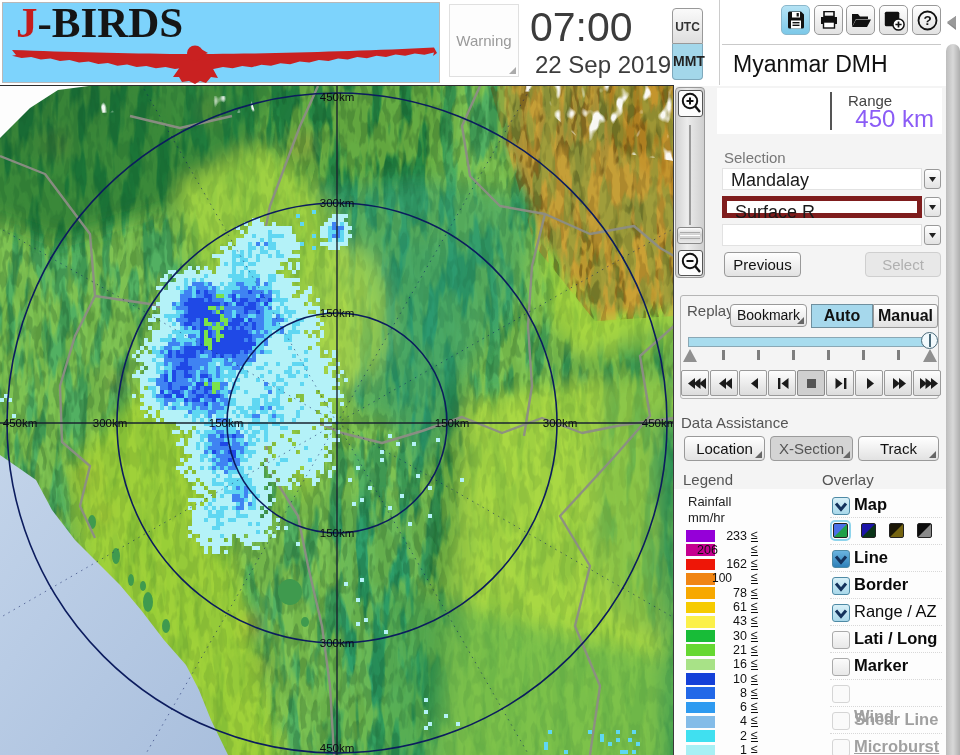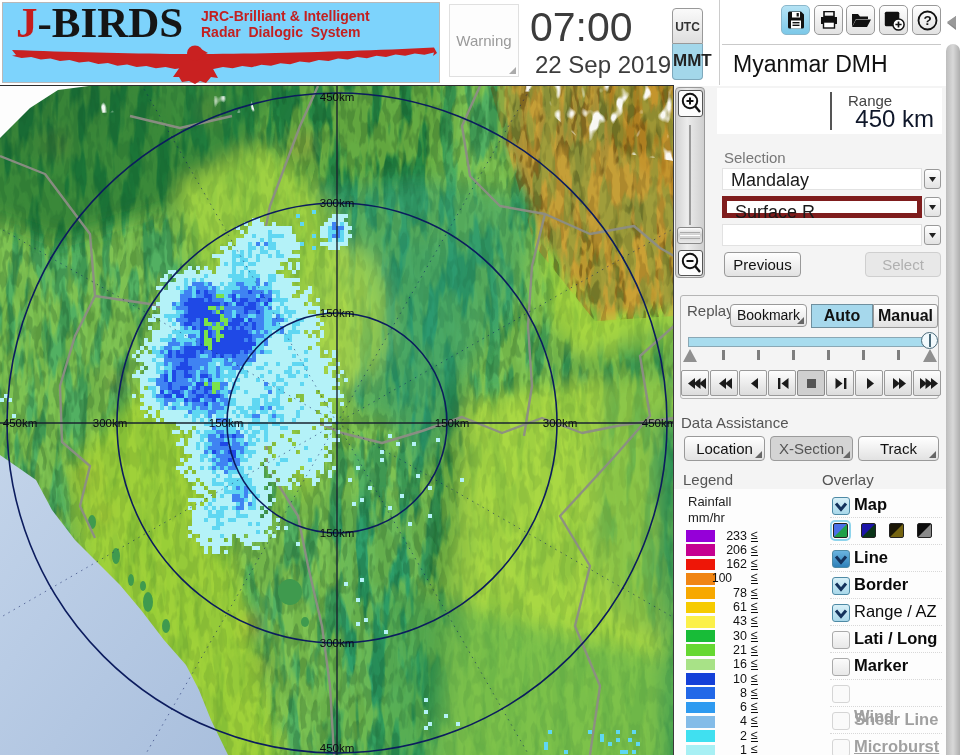--- a/index.html
+++ b/index.html
@@ -6,36 +6,35 @@
 .abs { position:absolute; }
 .btn { background:linear-gradient(#ffffff,#e2e2e2); border:1px solid #999;
   border-radius:4px; }
 .ctri { position:absolute; right:2px; bottom:2px; width:0; height:0;
   border-left:7px solid transparent; border-bottom:7px solid #666; }
 </style></head><body>
 
 <div class="abs" style="left:0;top:0;width:960px;height:86px;background:#fff;"></div>
 <div class="abs" style="left:2px;top:2px;width:438px;height:81px;background:#7dd3fc;border:1px solid #b8b8b8;">
  <span class="abs" style="left:13px;top:-5px;font-family:'Liberation Serif',serif;font-weight:bold;font-size:43px;"><span style="color:#c41c1c;">J</span><span style="color:#151515;">-BIRDS</span></span>
- <div class="abs" style="left:198px;top:6px;color:#c32020;font-weight:bold;font-size:14px;line-height:15.5px;">JRC-Brilliant &amp; Intelligent<br>Radar&nbsp; Dialogic&nbsp; System</div>
  <svg class="abs" style="left:5px;top:39px;" width="430" height="46" viewBox="0 0 430 46">
       <path d="M4.0,7.9 L14.6,8.3 L25.1,8.7 L35.6,9.1 L46.2,9.4 L56.8,9.7 L67.3,10.0 L77.8,10.3 L88.4,10.6 L99.0,10.8 L109.5,11.1 L120.0,11.3 L130.6,11.4 L141.2,11.6 L151.7,11.8 L162.2,11.9 L172.8,11.9 L183.3,12.0 L193.9,12.0 L204.4,11.9 L215.0,11.8 L225.6,11.7 L236.1,11.6 L246.7,11.4 L257.2,11.2 L267.8,11.0 L278.3,10.8 L288.9,10.5 L299.4,10.2 L309.9,9.9 L320.5,9.6 L331.1,9.3 L341.6,8.9 L352.1,8.6 L362.7,8.2 L373.2,7.8 L383.8,7.4 L394.4,7.0 L404.9,6.5 L415.4,6.1 L426.0,5.6 L429,11 L425,14 L426.0,10.4 L416.4,12.7 L406.8,11.5 L397.2,13.8 L387.6,12.6 L378.0,15.0 L368.5,13.8 L358.9,16.2 L349.3,15.1 L339.7,17.6 L330.1,16.5 L320.5,19.1 L310.9,18.0 L301.3,20.6 L291.7,19.6 L282.1,22.2 L272.5,21.2 L263.0,23.8 L253.4,22.7 L243.8,25.2 L234.2,24.0 L224.6,26.3 L215.0,24.9 L205.4,27.0 L195.8,25.4 L186.2,27.3 L176.6,25.4 L167.0,27.0 L157.5,24.9 L147.9,26.2 L138.3,23.9 L128.7,25.1 L119.1,22.6 L109.5,23.7 L99.9,21.1 L90.3,22.1 L80.7,19.5 L71.1,20.5 L61.5,17.9 L52.0,18.9 L42.4,16.4 L32.8,17.5 L23.2,15.0 L13.6,16.1 L4.0,13.7 L8,13 Z" fill="#c92121"></path>
       <path d="M172,25 L204,25 L210,36 L203,35 L198,41 L192,39 L187,42 L181,39 L174,40 L171,35 L165,35 Z" fill="#c92121"></path>
       <ellipse cx="187" cy="11" rx="8" ry="7.5" fill="#c92121"></ellipse>
       <path d="M193,7 L200,11 L193,14 Z" fill="#c92121"></path>
     </svg>
 </div>
 <div class="abs" style="left:449px;top:4px;width:70px;height:73px;background:#fdfdfd;border:1px solid #e0e0e0;">
  <div class="abs" style="left:0;right:0;top:27px;text-align:center;color:#9a9a9a;font-size:15px;">Warning</div>
  <div class="ctri" style="border-bottom-color:#aaa;"></div>
 </div>
 <div class="abs" style="left:530px;top:4px;font-size:41px;color:#3c3c3c;">07:00</div>
 <div class="abs" style="left:535px;top:51px;font-size:24px;color:#3c3c3c;">22 Sep 2019</div>
 <div class="abs" style="left:672px;top:8px;width:31px;height:36px;background:linear-gradient(#fafafa,#dedede);border:1px solid #999;border-radius:4px 4px 0 0;text-align:center;line-height:36px;font-size:12px;font-weight:bold;color:#333;">UTC</div>
-<div class="abs" style="left:672px;top:44px;width:31px;height:36px;background:#a3d7ea;border:1px solid #7fa8bb;border-top:none;border-radius:0 0 4px 4px;text-align:left;line-height:34px;font-size:17px;font-weight:bold;color:#222;">MMT</div>
+<div class="abs" style="left:672px;top:44px;width:31px;height:36px;background:#a3d7ea;border:1px solid #7fa8bb;border-top:none;border-radius:0 0 4px 4px;text-align:left;line-height:34px;font-size:14px;font-weight:bold;color:#222;">MMT</div>
 <div class="abs" style="left:719px;top:0;width:1px;height:85px;background:#ccc;"></div>
 
 <div class="abs" style="left:781px;top:5px;width:29px;height:30px;border:1px solid #8bb8cc;border-radius:5px;background:linear-gradient(#b5e3f5,#7cc8e8);">
  <svg class="abs" style="left:5px;top:5px;" width="18" height="18" viewBox="0 0 18 18">
       <path d="M1,2 a1.5,1.5 0 0 1 1.5,-1.5 H14 L17,3.5 V16 a1.5,1.5 0 0 1 -1.5,1.5 H2.5 A1.5,1.5 0 0 1 1,16 Z" fill="#111"></path>
       <rect x="5" y="1" width="8" height="5.5" fill="#fff"></rect>
       <rect x="9.6" y="2" width="2.2" height="3.5" fill="#111"></rect>
       <rect x="4" y="9.5" width="10" height="8" fill="#fff"></rect>
       <rect x="5.5" y="11" width="7" height="1.4" fill="#111"></rect>
       <rect x="5.5" y="13.6" width="7" height="1.4" fill="#111"></rect>
@@ -250,21 +249,21 @@
  <svg width="23" height="24" viewBox="0 0 23 24">
       <circle cx="11" cy="10" r="7.2" fill="none" stroke="#111" stroke-width="2"></circle>
       <path d="M7.5,10 h7" stroke="#111" stroke-width="2"></path>
       <path d="M16,15 L21,21" stroke="#111" stroke-width="2.4"></path>
     </svg>
 </div>
 
 <div class="abs" style="left:717px;top:88px;width:225px;height:46px;background:#fff;">
  <div class="abs" style="left:113px;top:4px;width:1.5px;height:38px;background:#555;"></div>
  <span class="abs" style="left:131px;top:4px;font-size:15px;color:#444;">Range</span>
- <span class="abs" style="right:8px;top:17px;font-size:24px;color:#0f172a;">450 km</span>
+ <span class="abs" style="right:8px;top:17px;font-size:24px;color:#8b5cf6;">450 km</span>
 </div>
 <span class="abs" style="left:724px;top:149px;font-size:15px;color:#777;text-align:center;">Selection</span>
 <div class="abs" style="left:722px;top:168px;width:200px;height:22px;background:#fff;border:1px solid #e2e2e2;">
  <span class="abs" style="left:8px;top:1px;font-size:18px;color:#1a1a1a;">Mandalay</span>
   </div>
 <div class="abs btn" style="left:924px;top:169px;width:17px;height:20px;border-radius:3px;"><svg width="15" height="18">
       <path d="M4,7 L11,7 L7.5,12 Z" fill="#222"></path>
     </svg></div>
 <div class="abs" style="left:722px;top:196px;width:200px;height:22px;background:#fff;border:5px solid #7f1d1d;">
  <span class="abs" style="left:8px;top:1px;font-size:18px;color:#1a1a1a;">Surface R</span>
@@ -375,21 +374,21 @@
 <span class="abs" style="left:683px;top:471px;font-size:15px;color:#555;">Legend</span>
 <span class="abs" style="left:822px;top:471px;font-size:15px;color:#555;">Overlay</span>
 <div class="abs" style="left:674px;top:489px;width:154px;height:266px;background:#fdfdfd;"></div>
 <div class="abs" style="left:828px;top:489px;width:118px;height:266px;background:#fdfdfd;"></div>
 <span class="abs" style="left:688px;top:494px;font-size:13px;color:#222;">Rainfall</span>
 <span class="abs" style="left:688px;top:510px;font-size:13px;color:#222;">mm/hr</span>
 <div class="abs" style="left:686px;top:530.0px;width:29px;height:11.8px;background:#9500d8;"></div>
 <span class="abs" style="left:697px;top:528.5px;width:50px;text-align:right;font-size:12.5px;color:#111;">233</span>
 <span class="abs" style="left:751px;top:528.5px;font-size:12.5px;color:#111;border-bottom:1px solid #111;line-height:12px;">≤</span>
 <div class="abs" style="left:686px;top:544.3px;width:29px;height:11.8px;background:#c50090;"></div>
-<span class="abs" style="left:697px;top:542.8px;width:50px;text-align:right;font-size:12.5px;color:#111;">206</span>
+<span class="abs" style="left:697px;top:542.8px;width:50px;font-size:12.5px;color:#111;">206</span>
 <span class="abs" style="left:751px;top:542.8px;font-size:12.5px;color:#111;border-bottom:1px solid #111;line-height:12px;">≤</span>
 <div class="abs" style="left:686px;top:558.6px;width:29px;height:11.8px;background:#ee1607;"></div>
 <span class="abs" style="left:697px;top:557.1px;width:50px;text-align:right;font-size:12.5px;color:#111;">162</span>
 <span class="abs" style="left:751px;top:557.1px;font-size:12.5px;color:#111;border-bottom:1px solid #111;line-height:12px;">≤</span>
 <div class="abs" style="left:686px;top:572.9px;width:29px;height:11.8px;background:#f08513;"></div>
 <span class="abs" style="left:697px;top:571.4px;width:50px;text-align:center;font-size:12px;color:#111;">100</span>
 <span class="abs" style="left:751px;top:571.4px;font-size:12.5px;color:#111;border-bottom:1px solid #111;line-height:12px;">≤</span>
 <div class="abs" style="left:686px;top:587.2px;width:29px;height:11.8px;background:#f7a800;"></div>
 <span class="abs" style="left:697px;top:585.7px;width:50px;text-align:right;font-size:12.5px;color:#111;">78</span>
 <span class="abs" style="left:751px;top:585.7px;font-size:12.5px;color:#111;border-bottom:1px solid #111;line-height:12px;">≤</span>

